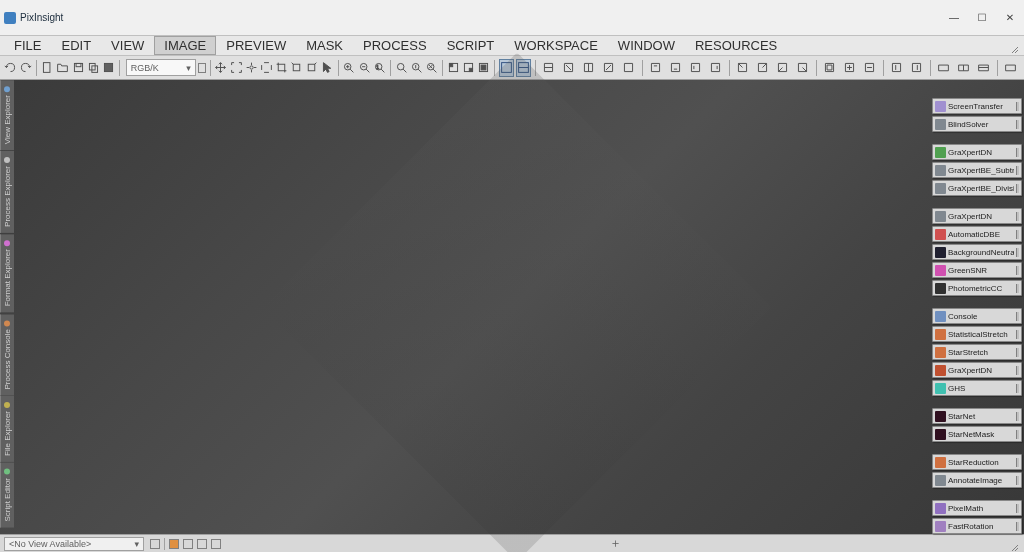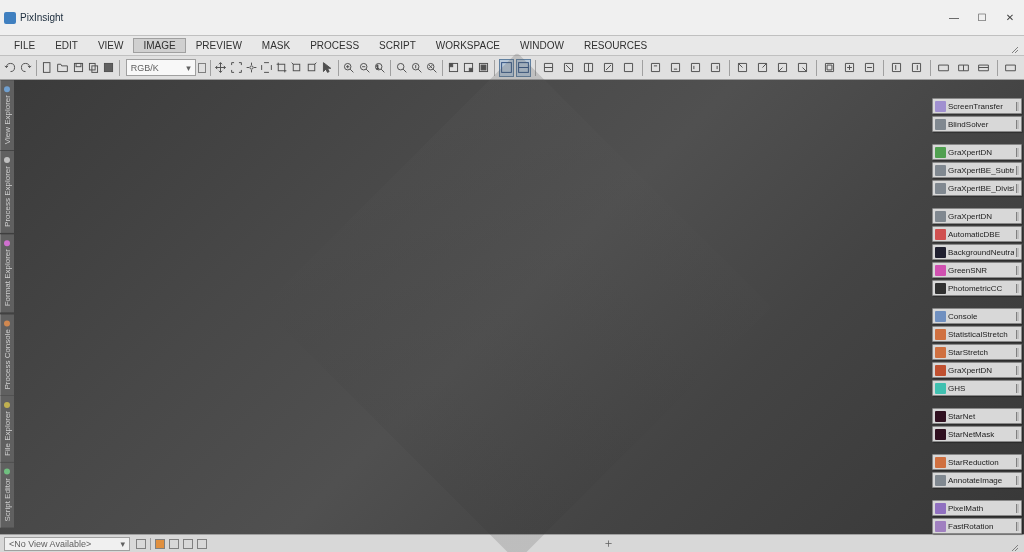--- a/index.html
+++ b/index.html
@@ -3,21 +3,21 @@
 <meta charset="utf-8">
 <style>
 * { margin: 0; padding: 0; box-sizing: border-box; font-family: "Segoe UI", Tahoma, sans-serif; }
 body { width: 1024px; height: 552px; background: #4a4a4a; overflow: hidden; display: flex; flex-direction: column; }
 .titlebar { height: 36px; background: #f0f0f0; display: flex; align-items: center; padding: 0 4px; border-bottom: 1px solid #c0c0c0; }
 .titlebar .app-icon { width: 12px; height: 12px; background: #4080c0; border-radius: 2px; margin-right: 4px; }
 .titlebar .title { font-size: 10px; color: #203040; flex: 1; }
 .titlebar .win-controls { display: flex; gap: 8px; }
 .titlebar .win-btn { width: 20px; height: 14px; display: flex; align-items: center; justify-content: center; cursor: pointer; font-size: 10px; color: #404040; }
 .menubar { height: 20px; background: #e8e8e8; display: flex; align-items: center; padding: 0 4px; border-bottom: 1px solid #c0c0c0; }
-.menubar .menu-item { font-size: 10px; color: #303030; padding: 2px 10px; cursor: pointer; }
+.menubar .menu-item { font-size: 13px; color: #303030; padding: 2px 10px; cursor: pointer; }
 .menubar .menu-item.active { background: #d0d0d0; border: 1px solid #a0a0a0; padding: 1px 9px; }
 .menubar .resize-handle { margin-left: auto; width: 10px; height: 10px; cursor: nwse-resize; }
 .toolbar { height: 24px; background: #e0e0e0; display: flex; align-items: center; padding: 0 4px; border-bottom: 1px solid #a0a0a0; gap: 2px; }
 .toolbar .sep { width: 1px; height: 16px; background: #a0a0a0; margin: 0 2px; }
 .toolbar .tbtn { width: 18px; height: 18px; display: flex; align-items: center; justify-content: center; cursor: pointer; color: #505050; }
 .toolbar .tbtn svg { width: 13px; height: 13px; stroke: #505050; fill: none; stroke-width: 1.2; }
 .toolbar .tbtn.active { background: #b8c8d8; border: 1px solid #6080a0; }
 .toolbar .dropdown { width: 92px; height: 17px; background: #f8f8f8; border: 1px solid #a0a0a0; font-size: 9px; color: #606060; padding: 0 4px; display: flex; align-items: center; justify-content: space-between; margin: 16px 2px; }
 .toolbar .small-square { width: 10px; height: 10px; border: 1px solid #808080; margin-left: -2px; }
 .main-area { flex: 1; position: relative; display: flex; background: linear-gradient(135deg, #3a3a3a 0%, #484848 30%, #505050 50%, #444 70%, #383838 100%); padding-left: 10px; }
@@ -26,21 +26,21 @@
 .left-tab .dot { width: 6px; height: 6px; border-radius: 50%; }
 .workspace { flex: 1; position: relative; }
 .cube-hint { position: absolute; left: 50%; top: 50%; transform: translate(-50%,-50%) rotate(45deg); width: 360px; height: 360px; background: linear-gradient(135deg, rgba(90,90,90,0.6), rgba(50,50,50,0.4)); opacity: 0.4; border-radius: 4px; }
 .right-panels { position: absolute; right: 2px; top: 18px; width: 90px; z-index: 5; display: flex; flex-direction: column; gap: 2px; }
 .process-tile { height: 16px; background: #d8d8d8; border: 1px solid #888; border-radius: 1px; display: flex; align-items: center; padding: 0 2px; cursor: move; font-size: 8px; color: #202020; gap: 2px; box-shadow: 1px 1px 1px rgba(0,0,0,0.3); }
 .process-tile .picon { width: 11px; height: 11px; background: #808080; border-radius: 1px; flex-shrink: 0; }
 .process-tile .plabel { flex: 1; white-space: nowrap; overflow: hidden; text-overflow: clip; }
 .process-tile .phandle { width: 3px; height: 9px; background: #c0c0c0; border-left: 1px solid #808080; flex-shrink: 0; }
 .group-gap { height: 8px; }
 .statusbar { height: 18px; background: #d8d8d8; border-top: 1px solid #a0a0a0; display: flex; align-items: center; padding: 0 4px; gap: 4px; }
-.status-dropdown { width: 126px; height: 14px; background: #f0f0f0; border: 1px solid #a0a0a0; font-size: 9px; color: #606060; padding: 0 4px; display: flex; align-items: center; justify-content: space-between; }
+.status-dropdown { width: 140px; height: 14px; background: #f0f0f0; border: 1px solid #a0a0a0; font-size: 9px; color: #606060; padding: 0 4px; display: flex; align-items: center; justify-content: space-between; }
 .status-sq { width: 10px; height: 10px; border: 1px solid #808080; margin-left: 2px; }
 .status-swatch { width: 10px; height: 10px; border: 1px solid #808080; }
 .status-swatch.orange { background: #e09040; }
 .status-center { flex: 1; display: flex; justify-content: center; }
 .status-plus { font-size: 12px; color: #606060; }
 .status-resize { width: 10px; height: 10px; cursor: nwse-resize; margin-left: auto; }
 </style>
 </head>
 <body>
 

